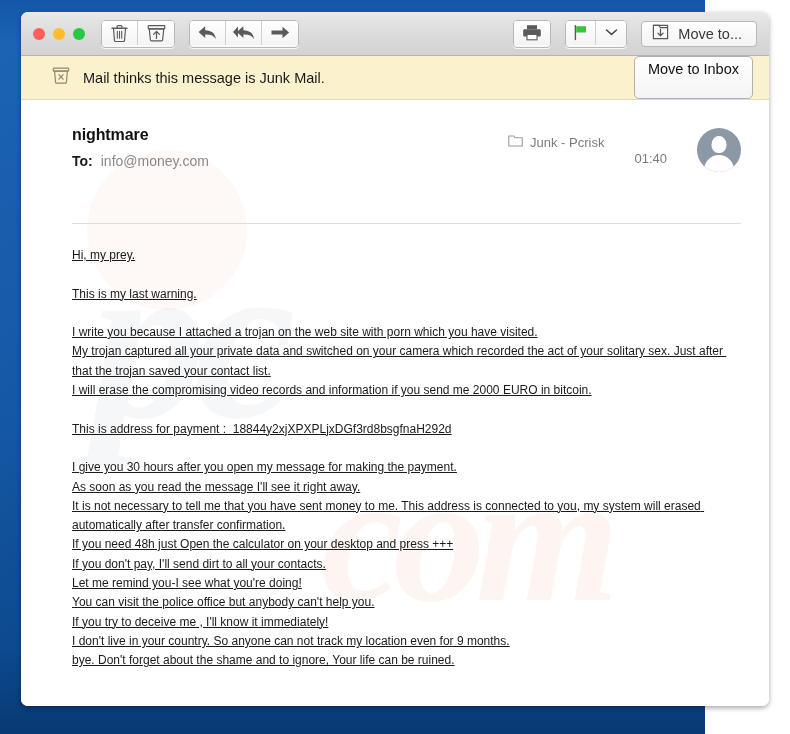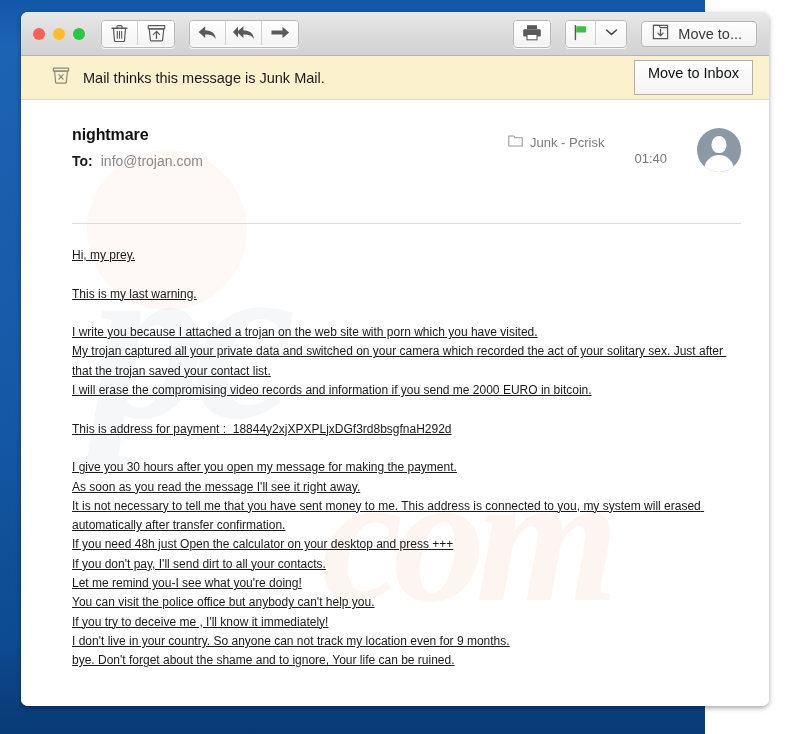--- a/index.html
+++ b/index.html
@@ -124,24 +124,24 @@
   }
   #junk-text {
     font-size: 14.5px;
     color: #1a1a1a;
     margin-left: 13px;
   }
   #move-inbox-btn {
     margin-left: auto;
     background: linear-gradient(180deg, #ffffff 0%, #f4f4f4 100%);
     border: 1px solid #b0b0b0;
-    border-radius: 0;
+    border-radius: 5px;
     font-size: 14.5px;
     color: #111;
-    padding: 4px 13px 11px 13px;
+    padding: 4px 13px 20px 13px;
     font-family: "Liberation Sans", sans-serif;
     cursor: pointer;
     line-height: 1.2;
   }
 
   
   #message {
     position: relative;
     flex: 1 1 auto;
     background: #ffffff;
@@ -445,21 +445,21 @@
             </div>
             <div id="msg-time">01:40</div>
             <div id="avatar">
               <span class="av-head"></span>
               <span class="av-body"></span>
             </div>
           </div>
 
           <h1 id="subject">nightmare</h1>
           <p id="to-line">
-            <span id="to-label">To:</span><span id="to-addr">info@trojan.com</span>
+            <span id="to-label">To:</span><span id="to-addr">info@money.com</span>
           </p>
         </div>
 
         <div id="divider"></div>
 
         <div id="body-text">Hi, my prey.
 
 This is my last warning.
 
 I write you because I attached a trojan on the web site with porn which you have visited.

